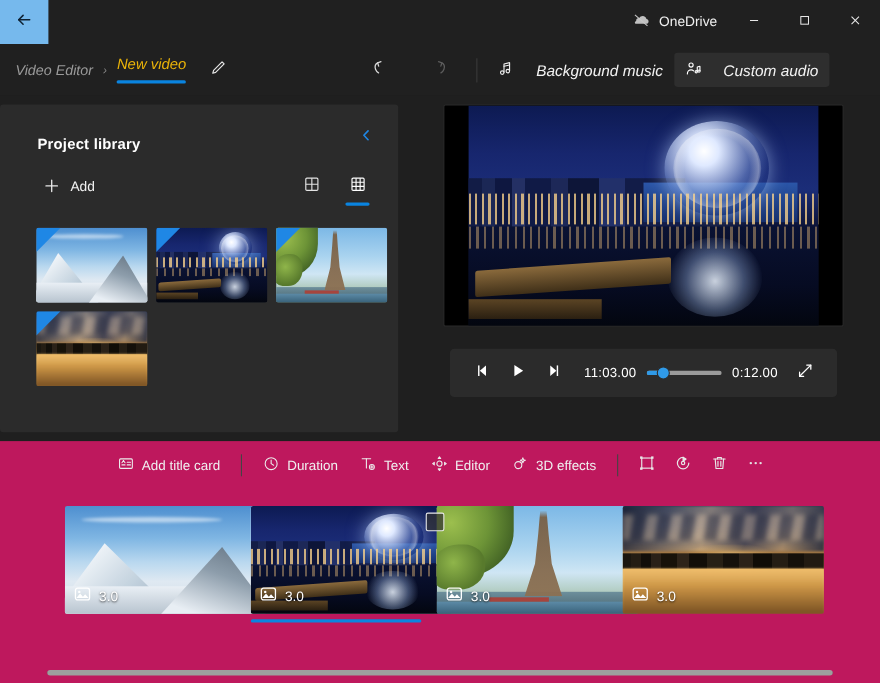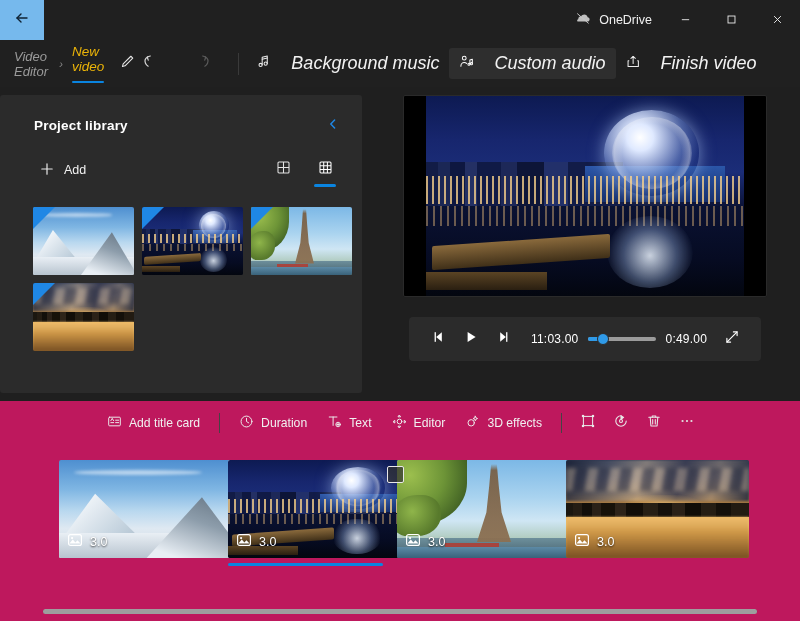--- a/index.html
+++ b/index.html
@@ -32,31 +32,31 @@
   .crumb-cur-wrap { display: flex; flex-direction: column; align-items: center; cursor: pointer; }
   .crumb-cur { font-size: 13.5px; color: #eab308; padding-bottom: 7px; }
   .crumb-underline { height: 2.5px; width: 100%; background: #0a84e0; border-radius: 2px; }
   .pencil-btn { margin-left: 14px; width: 30px; height: 30px; display: flex; align-items: center; justify-content: center; cursor: pointer; border-radius: 3px; }
   .pencil-btn svg { width: 15px; height: 15px; }
   .cmd-spacer { flex: 1; }
   .ur-group { display: flex; align-items: center; gap: 22px; margin-right: 12px; }
   .ur-btn { width: 30px; height: 30px; display: flex; align-items: center; justify-content: center; cursor: pointer; border-radius: 3px; }
   .ur-btn svg { width: 17px; height: 17px; }
   .vdiv { width: 1px; height: 22px; background: #3a3a3a; margin: 0 8px; }
-  .cmd-btn { display: flex; align-items: center; gap: 20px; height: 31px; padding: 0 10px; border-radius: 3px; font-size: 18px; color: #f2f2f2; cursor: pointer; white-space: nowrap; }
+  .cmd-btn { display: flex; align-items: center; gap: 20px; height: 31px; padding: 0 10px; border-radius: 3px; font-size: 14px; color: #f2f2f2; cursor: pointer; white-space: nowrap; }
   .cmd-btn.active { background: #2e2e2e; }
   .cmd-btn svg { width: 15px; height: 15px; flex: 0 0 15px; }
   .dots-btn { width: 30px; height: 30px; display: flex; align-items: center; justify-content: center; cursor: pointer; border-radius: 3px; margin-left: 4px; }
 
   
   .upper { flex: 0 0 314px; display: flex; background: #1f1f1f; padding: 8px 0 0 0; position: relative; }
 
   
   .library { width: 362px; background: #2b2b2b; border-radius: 3px; margin: 0 0 8px 0; display: flex; flex-direction: column; padding: 0; }
-  .lib-head { display: flex; align-items: center; padding: 17px 16px 0 34px; }
+  .lib-head { display: flex; align-items: flex-end; padding: 17px 16px 0 34px; }
   .lib-title { font-size: 13.5px; font-weight: bold; color: #ffffff; letter-spacing: .2px; }
   .lib-head-spacer { flex: 1; }
   .collapse-btn { width: 26px; height: 26px; display: flex; align-items: center; justify-content: center; cursor: pointer; border-radius: 3px; }
   .collapse-btn svg { width: 12px; height: 12px; }
   .lib-tools { display: flex; align-items: center; padding: 16px 22px 0 38px; }
   .add-btn { display: flex; align-items: center; gap: 10px; height: 30px; padding: 0 8px 0 2px; border-radius: 3px; cursor: pointer; font-size: 12.5px; color: #f2f2f2; }
   .add-btn svg { width: 14px; height: 14px; }
   .lib-tools-spacer { flex: 1; }
   .viewtoggle { display: flex; align-items: flex-start; gap: 12px; }
   .vt { display: flex; flex-direction: column; align-items: center; cursor: pointer; padding: 0; }
@@ -269,30 +269,20 @@
           <circle cx="5.6" cy="4.4" r="2"></circle>
           <path d="M2 13c0-2.3 1.6-3.9 3.6-3.9 1 0 1.9.4 2.5 1"></path>
           <path d="M11.6 10.6V6.3l2.6-.7v4.2"></path>
             <circle cx="10.6" cy="10.9" r="1.1"></circle>
             <circle cx="13.3" cy="10.3" r="1.1"></circle>
         </svg>
       </span>
       <span>Custom audio</span>
     </div>
 
-    <div class="cmd-btn">
-      <span>
-        <svg viewBox="0 0 16 16" fill="none" stroke="#ececec" stroke-width="1.1" stroke-linecap="round" stroke-linejoin="round">
-          <path d="M7.6 10.2V2.6"></path>
-            <path d="M5.3 4.7l2.3-2.1 2.3 2.1"></path>
-          <path d="M3 7.2H2.2v6.2h11V7.2h-.8"></path>
-        </svg>
-      </span>
-      <span>Finish video</span>
-    </div>
 
     <div class="dots-btn">
       <span>
         <svg viewBox="0 0 18 18" fill="#e2e2e2">
             <circle cx="4" cy="9" r="1.3"></circle>
             <circle cx="9" cy="9" r="1.3"></circle>
             <circle cx="14" cy="9" r="1.3"></circle>
           </svg>
       </span>
     </div>
@@ -431,21 +421,21 @@
                 <rect x="10.1" y="2.2" width="1.3" height="9.6"></rect>
               </svg>
           </span>
         </div>
         <div class="pb-time" style="margin-left:12px">11:03.00</div>
         <div class="pb-slider">
           <div class="pb-track"></div>
           <div class="pb-fill"></div>
           <div class="pb-thumb"></div>
         </div>
-        <div class="pb-time">0:49.00</div>
+        <div class="pb-time">0:12.00</div>
         <div class="pb-expand" style="margin-left:10px">
           <span>
             <svg viewBox="0 0 14 14" fill="none" stroke="#ffffff" stroke-width="1.15" stroke-linecap="round" stroke-linejoin="round">
               <path d="M8.4 1.9h3.7v3.7"></path>
                 <path d="M5.6 12.1H1.9V8.4"></path>
                 <path d="M12.1 1.9L1.9 12.1"></path>
             </svg>
           </span>
         </div>
       </div>

